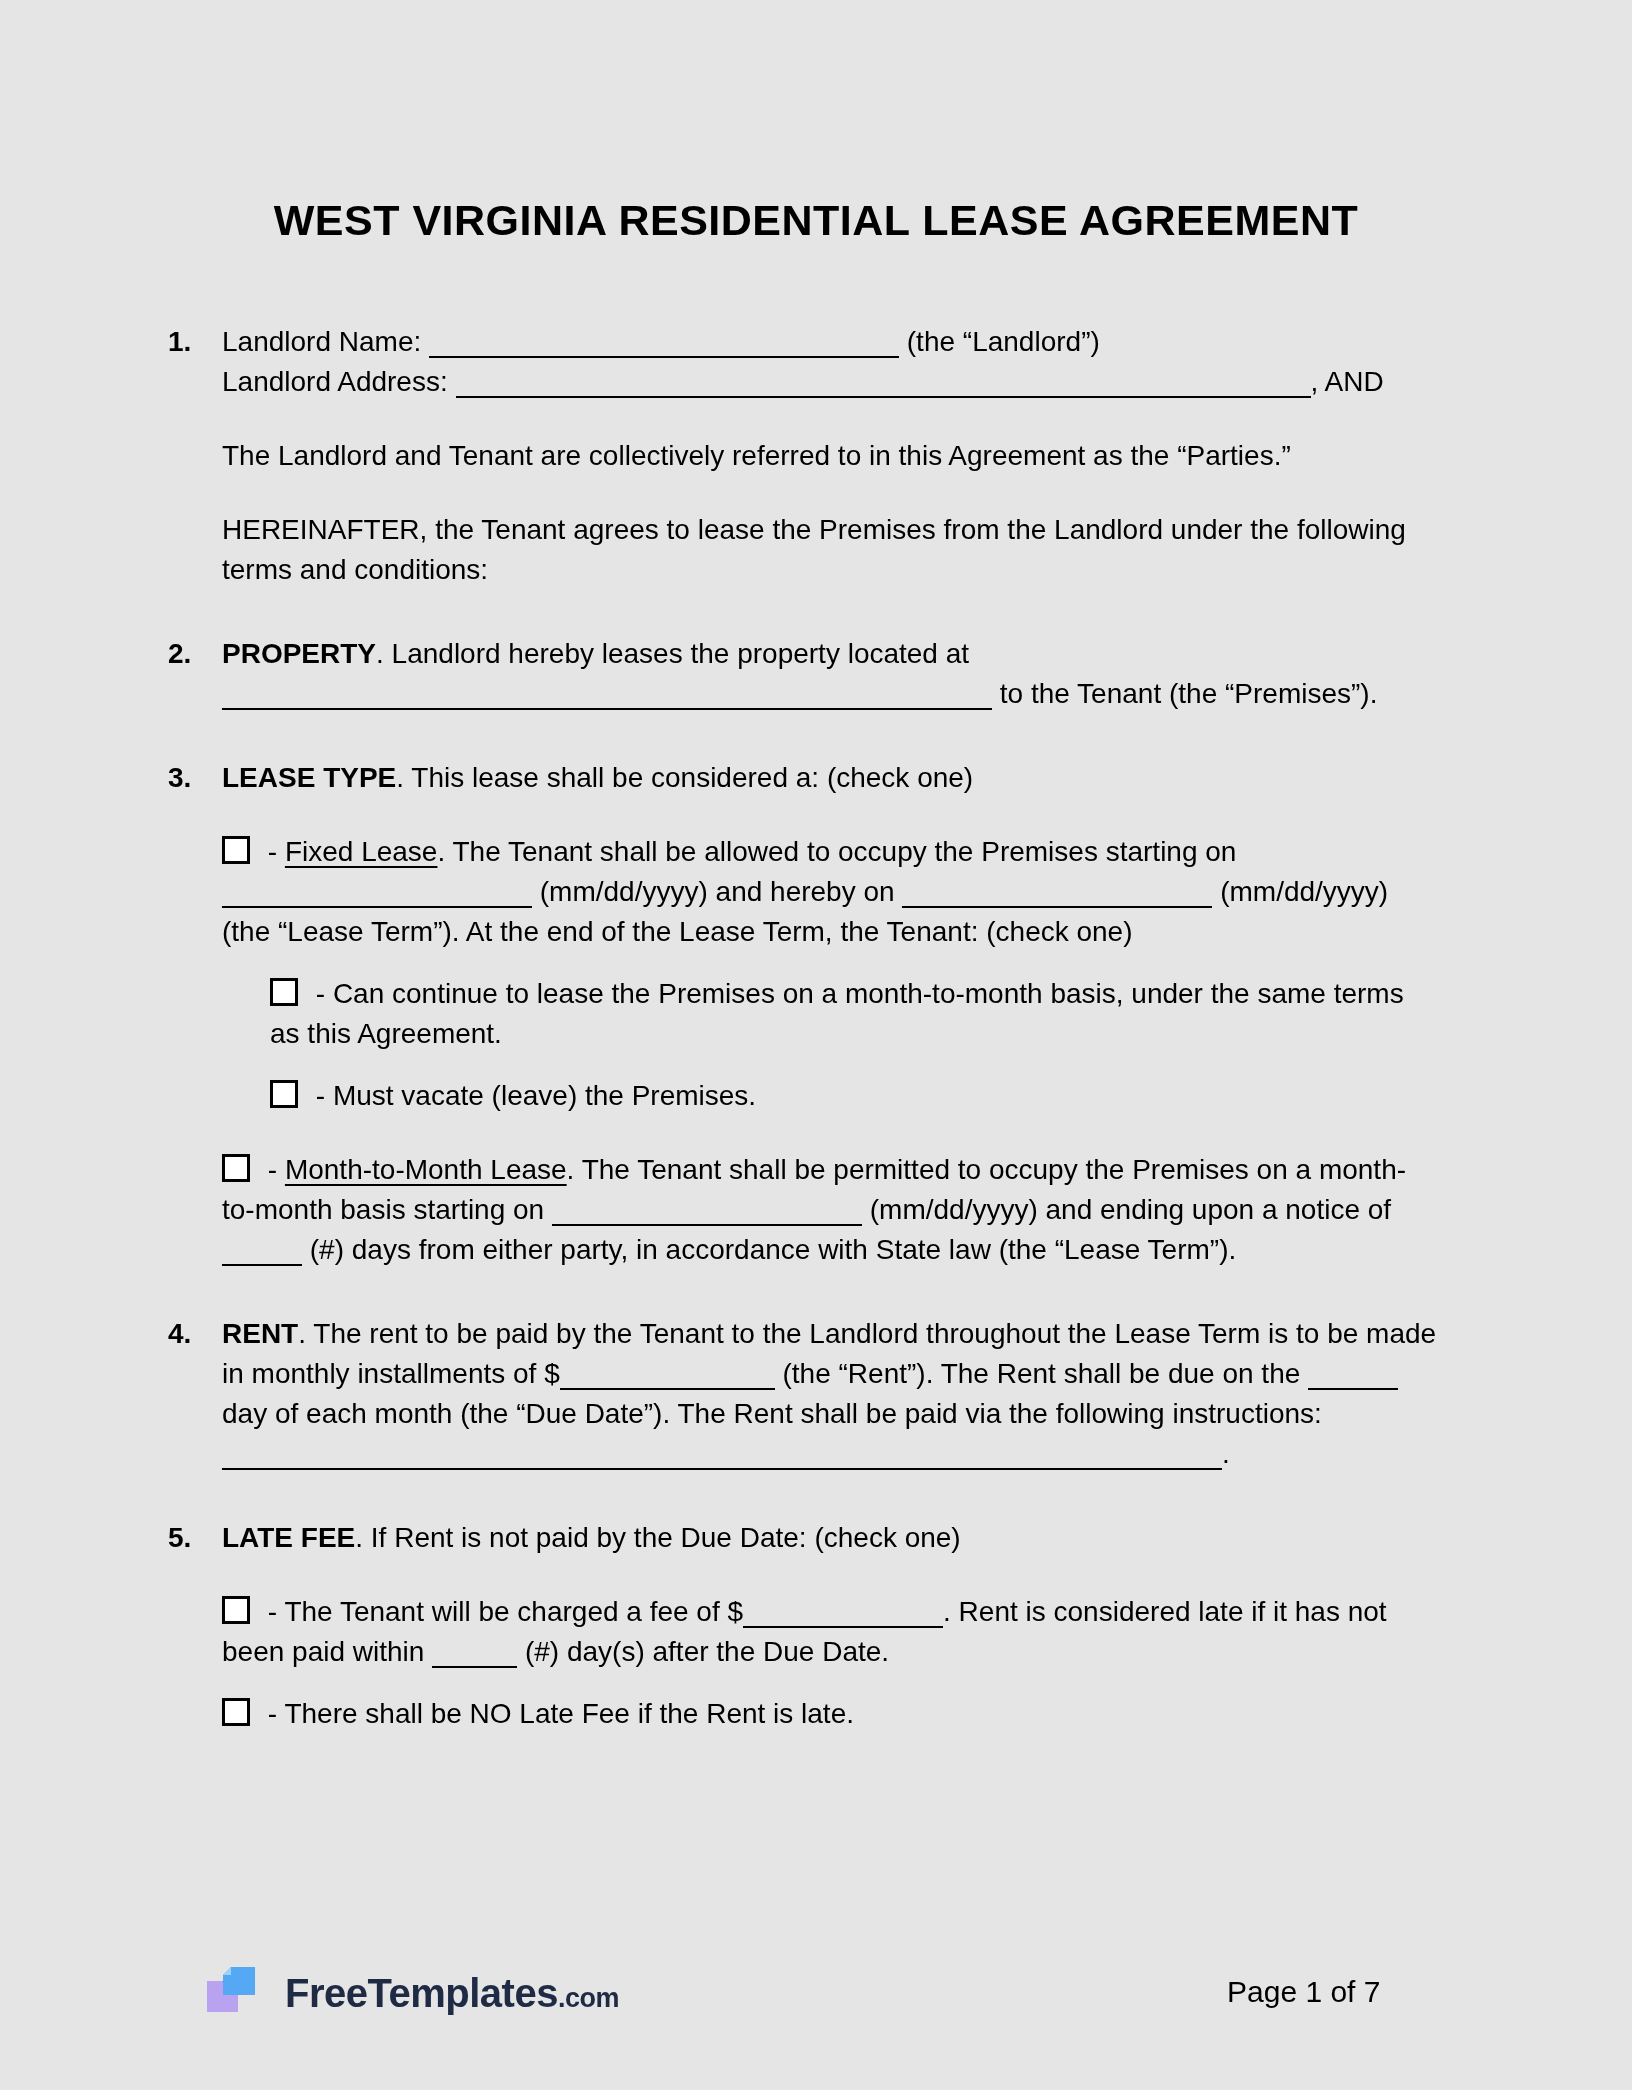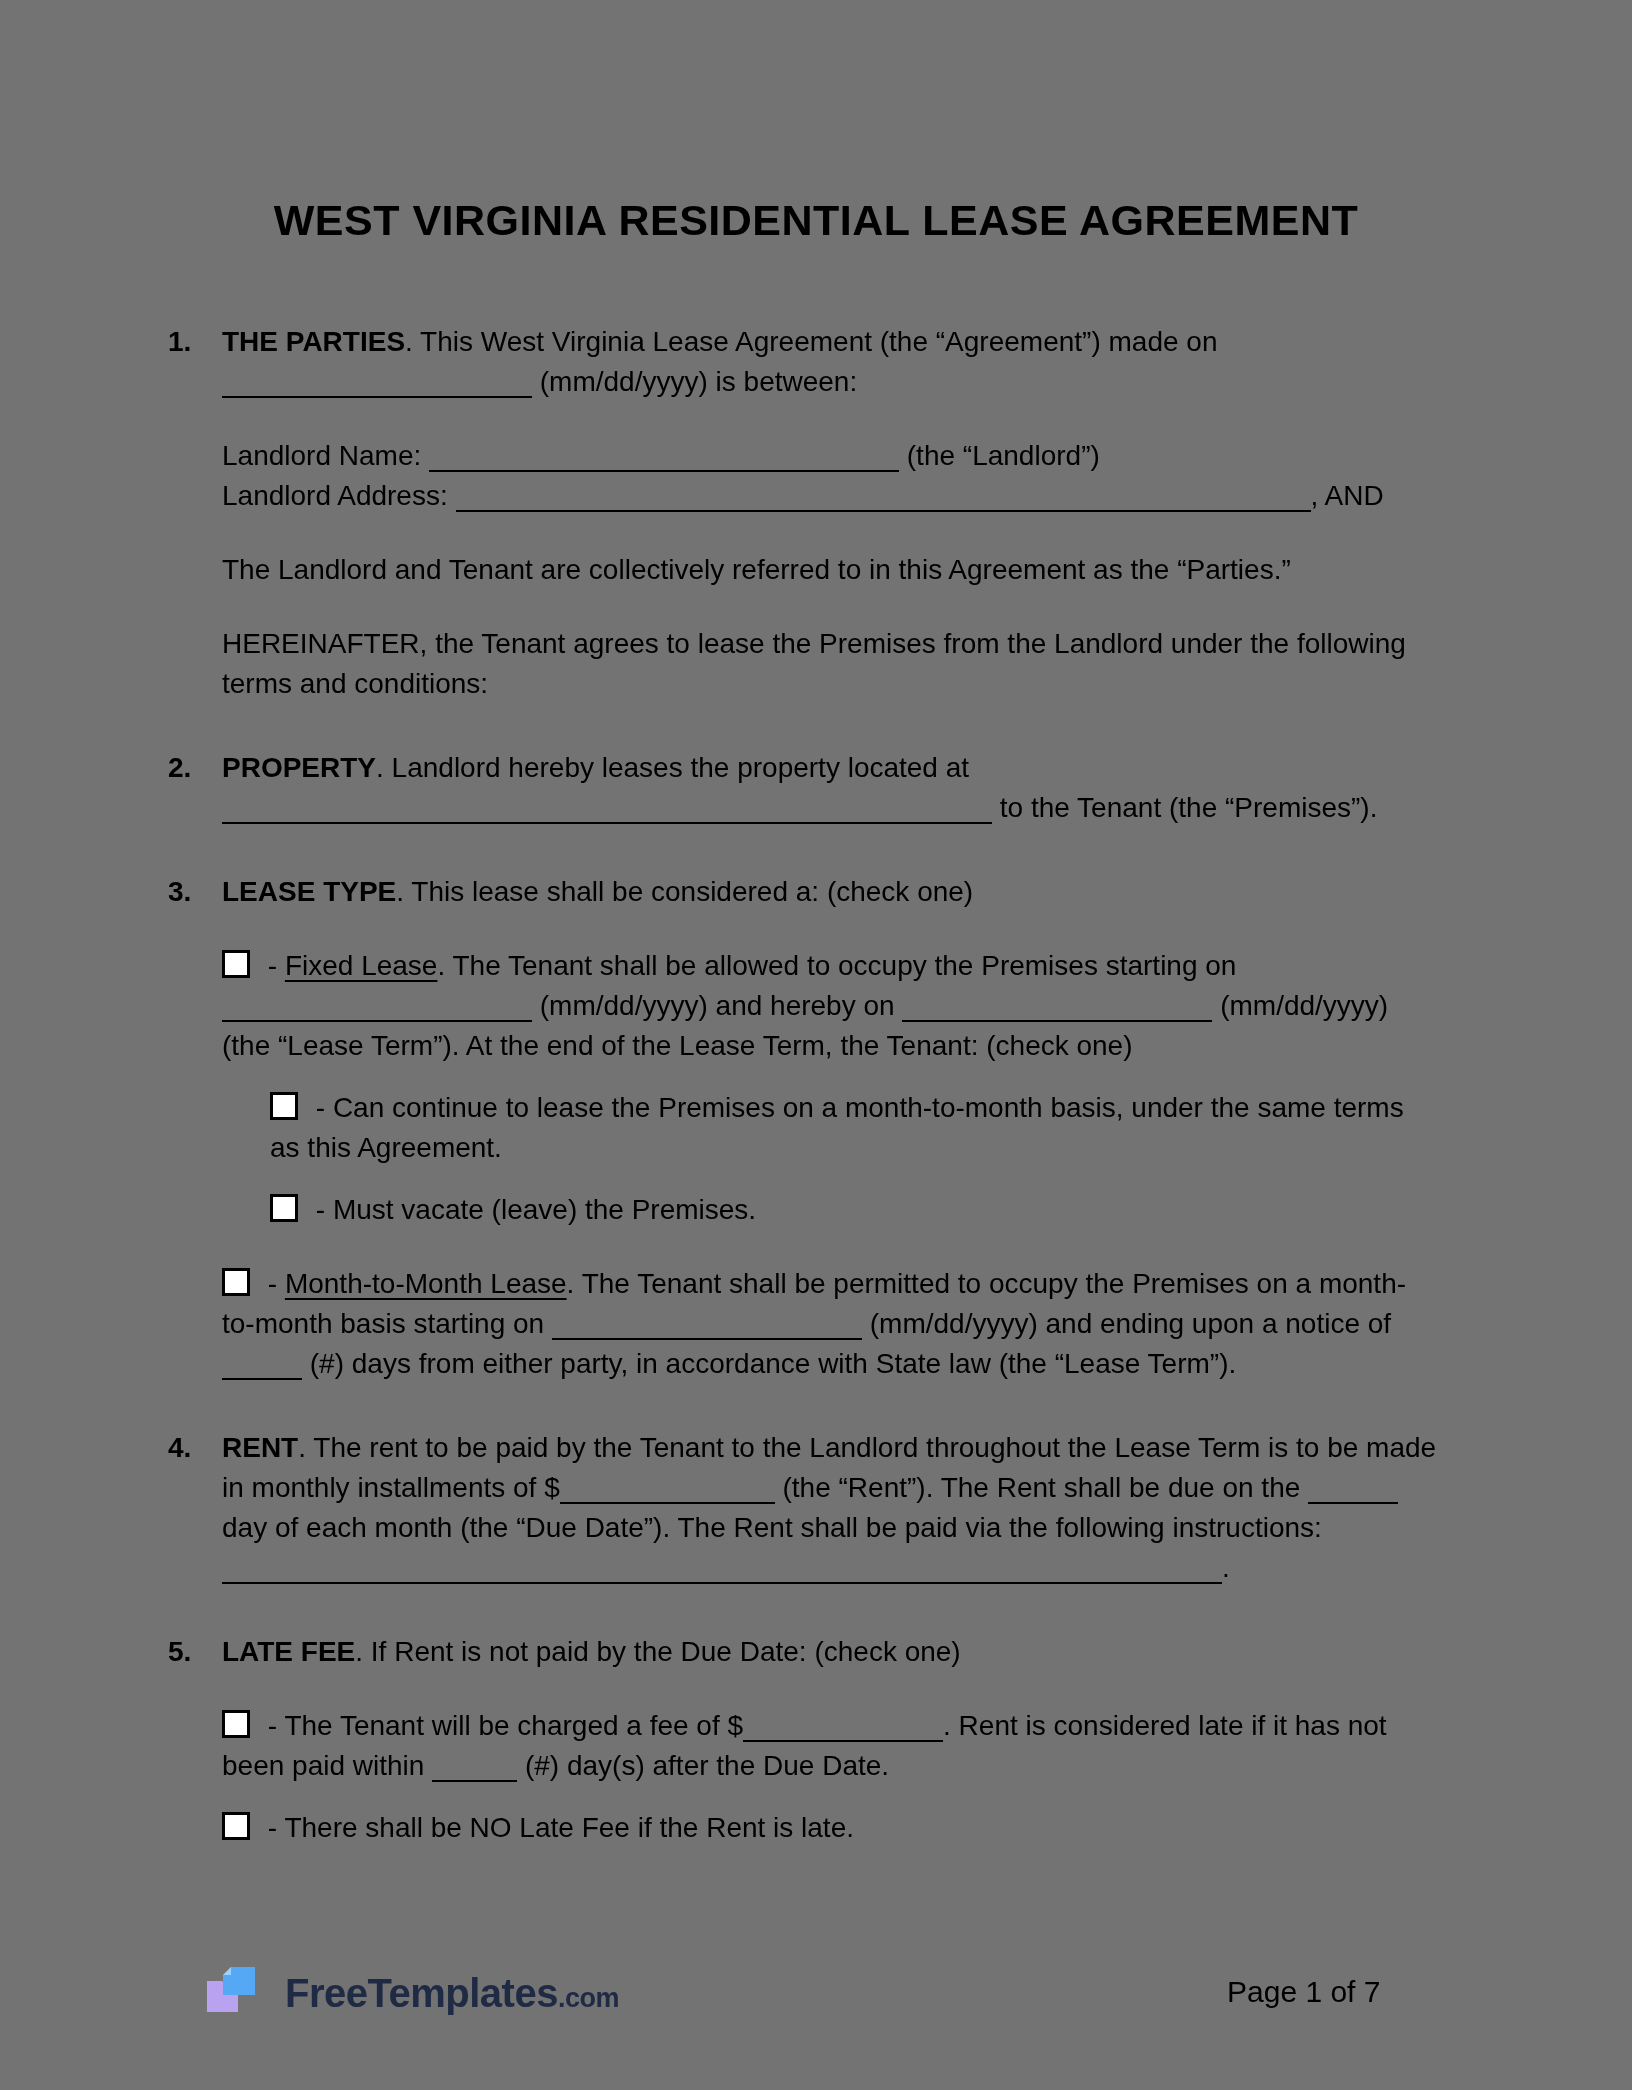--- a/index.html
+++ b/index.html
@@ -1,19 +1,19 @@
 <!DOCTYPE html>
 <html><head>
 <meta charset="utf-8">
 <style>
   html,body { margin:0; padding:0; background:#ffffff; }
   .page {
     position:relative;
     width:1632px; height:2090px;
-    background:#737373;
+    background:#e5e5e5;
     font-family:"Liberation Sans", sans-serif;
     font-size:28px; line-height:40px; color:#000;
     overflow:hidden;
   }
   .title {
     position:absolute; top:196px; left:0; right:0;
     text-align:center;
     font-size:43px; font-weight:bold; line-height:48px;
     letter-spacing:0.5px;
     margin:0;
@@ -63,23 +63,20 @@
 
 <div class="page">
 
   <h1 class="title">WEST VIRGINIA RESIDENTIAL LEASE AGREEMENT</h1>
 
   <div class="content">
 
     <div class="section">
       <div class="num">1.</div>
       <div class="body">
-        <p class="para"><span class="b">THE PARTIES</span><span>. This West Virginia Lease Agreement (the “Agreement”) made on</span>
-          <span class="blank w310"></span>
-          <span>(mm/dd/yyyy) is between:</span></p>
 
         <p class="para"><span>Landlord Name:</span>
           <span class="blank w470"></span>
           <span>(the “Landlord”)</span><br>
           <span>Landlord Address:</span>
           <span class="blank w855"></span><span>, AND</span></p>
 
 
         <p class="para">The Landlord and Tenant are collectively referred to in this Agreement as the “Parties.”</p>
 

